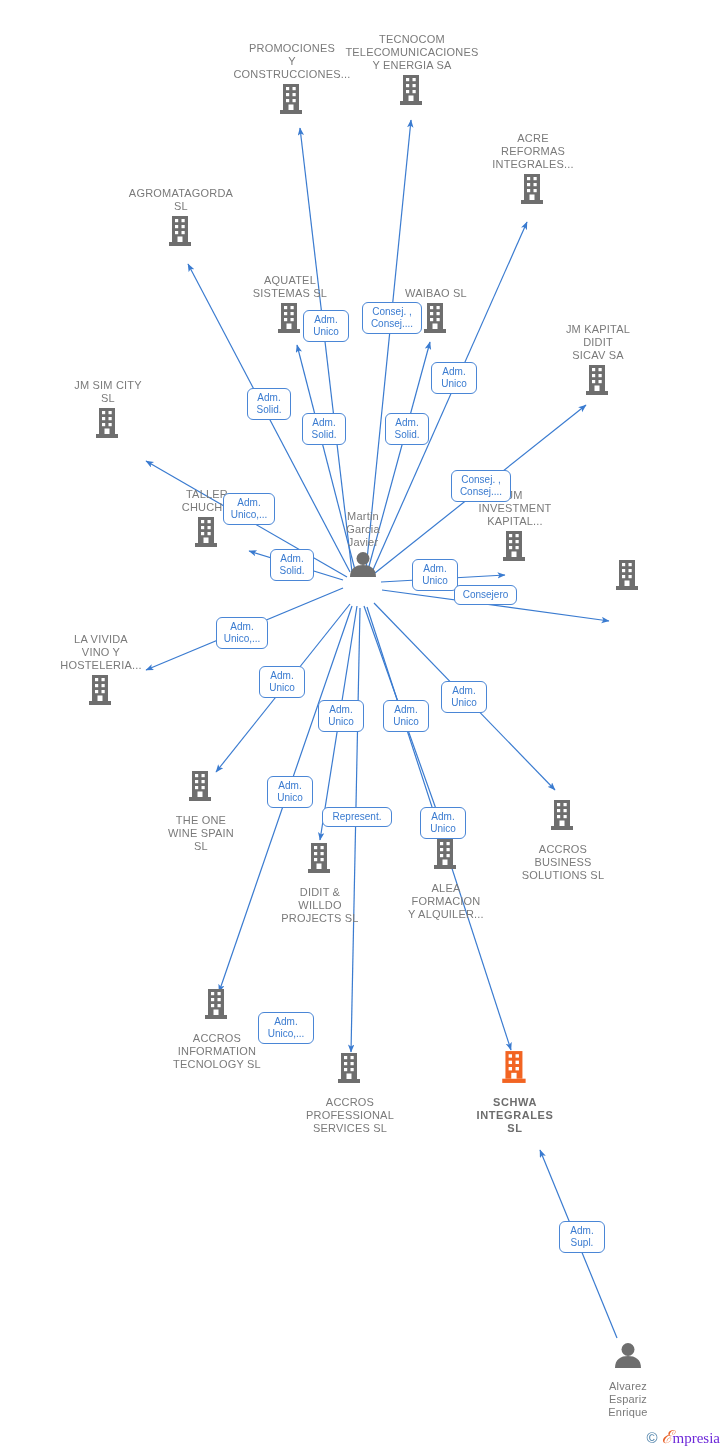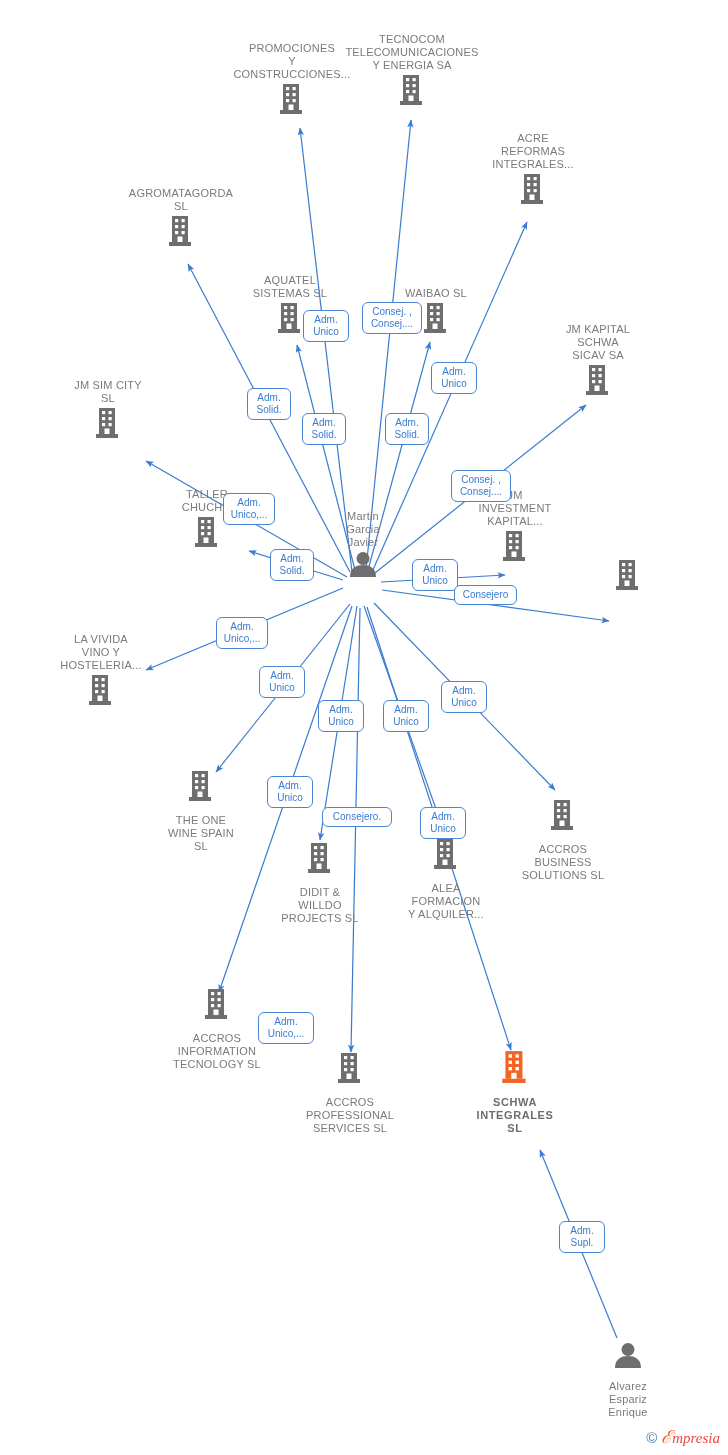--- a/index.html
+++ b/index.html
@@ -18,21 +18,21 @@
   .node.label-below .nlabel{margin-top:12px;}
   .node.highlight .nlabel{color:#6d6d6d;font-weight:bold;letter-spacing:.6px;}
 
   .elabel{position:absolute;background:#ffffff;border:1px solid #4a86d6;
           border-radius:6px;color:#3a7bd0;font-size:10px;line-height:12px;
           padding:3px 5px;text-align:center;white-space:pre-line;box-sizing:border-box;}
 
   .wm{position:absolute;right:8px;bottom:8px;display:flex;align-items:center;gap:4px;}
   .wm .c{color:#4a7fa8;font-size:15px;line-height:15px;}
   .wm .e{color:#e8622a;font-size:18px;line-height:18px;font-family:"Liberation Serif","DejaVu Serif",serif;font-style:italic;}
-  .wm .rest{color:#ef4444;font-size:15px;line-height:15px;font-family:"Liberation Serif","DejaVu Serif",serif;font-style:italic;text-align:right;}
+  .wm .rest{color:#6d28d9;font-size:15px;line-height:15px;font-family:"Liberation Serif","DejaVu Serif",serif;text-align:right;}
 </style>
 </head>
 <body>
 
 <div id="stage">
 
   <svg id="edges" viewBox="0 0 728 1455">
     <defs>
       <marker id="ah" markerWidth="9" markerHeight="9" refX="7.5" refY="3.2" orient="auto" markerUnits="userSpaceOnUse">
         <path d="M0,0 L8,3.2 L0,6.4 L1.9,3.2 Z" fill="#3a7bd0"></path>
@@ -169,21 +169,21 @@
           <rect x="13.5" y="10" width="3.2" height="3.2"></rect>
       <rect x="7" y="16" width="3.2" height="3.2"></rect>
           <rect x="13.5" y="16" width="3.2" height="3.2"></rect>
       <rect x="9.5" y="21.5" width="5" height="5.5"></rect>
         </g>
     </svg>
   </div>
 
   <div class="node company label-above" style="left:543px;top:323px;width:110px;">
     <span class="nlabel">JM KAPITAL
-SCHWA
+DIDIT
 SICAV SA</span>
     <svg class="glyph" width="26" height="32" viewBox="0 0 26 32">
       <rect x="4" y="1" width="16" height="26" fill="#6e6e6e"></rect>
         <rect x="1" y="27" width="22" height="4" fill="#6e6e6e"></rect>
       <g fill="#ffffff">
           <rect x="7" y="4" width="3.2" height="3.2"></rect>
           <rect x="13.5" y="4" width="3.2" height="3.2"></rect>
       <rect x="7" y="10" width="3.2" height="3.2"></rect>
           <rect x="13.5" y="10" width="3.2" height="3.2"></rect>
       <rect x="7" y="16" width="3.2" height="3.2"></rect>
@@ -462,21 +462,21 @@
   <div class="elabel" style="left:259px;top:666px;width:46px;">Adm.
 Unico</div>
   <div class="elabel" style="left:318px;top:700px;width:46px;">Adm.
 Unico</div>
   <div class="elabel" style="left:383px;top:700px;width:46px;">Adm.
 Unico</div>
   <div class="elabel" style="left:441px;top:681px;width:46px;">Adm.
 Unico</div>
   <div class="elabel" style="left:267px;top:776px;width:46px;">Adm.
 Unico</div>
-  <div class="elabel" style="left:322px;top:807px;width:70px;">Consejero.</div>
+  <div class="elabel" style="left:322px;top:807px;width:70px;">Represent.</div>
   <div class="elabel" style="left:420px;top:807px;width:46px;">Adm.
 Unico</div>
   <div class="elabel" style="left:258px;top:1012px;width:56px;">Adm.
 Unico,...</div>
   <div class="elabel" style="left:559px;top:1221px;width:46px;">Adm.
 Supl.</div>
 
   <div class="wm">
     <span class="c">©</span>
     <span><span class="e">ℰ</span><span class="rest">mpresia</span></span>

